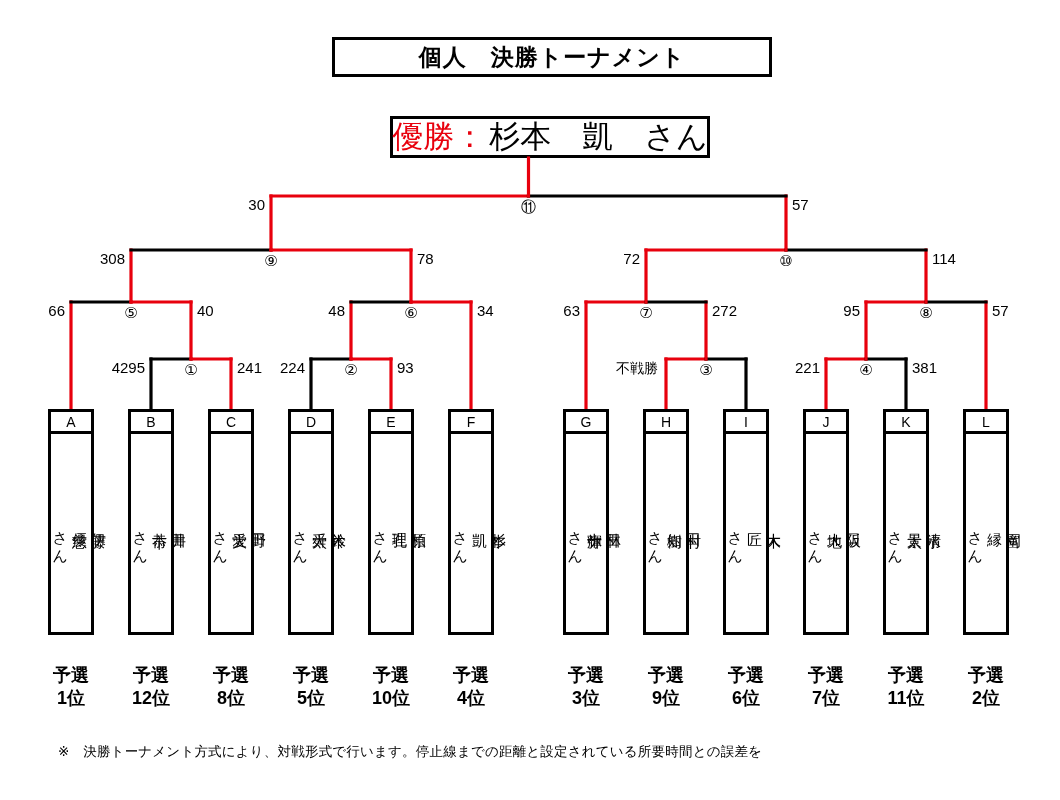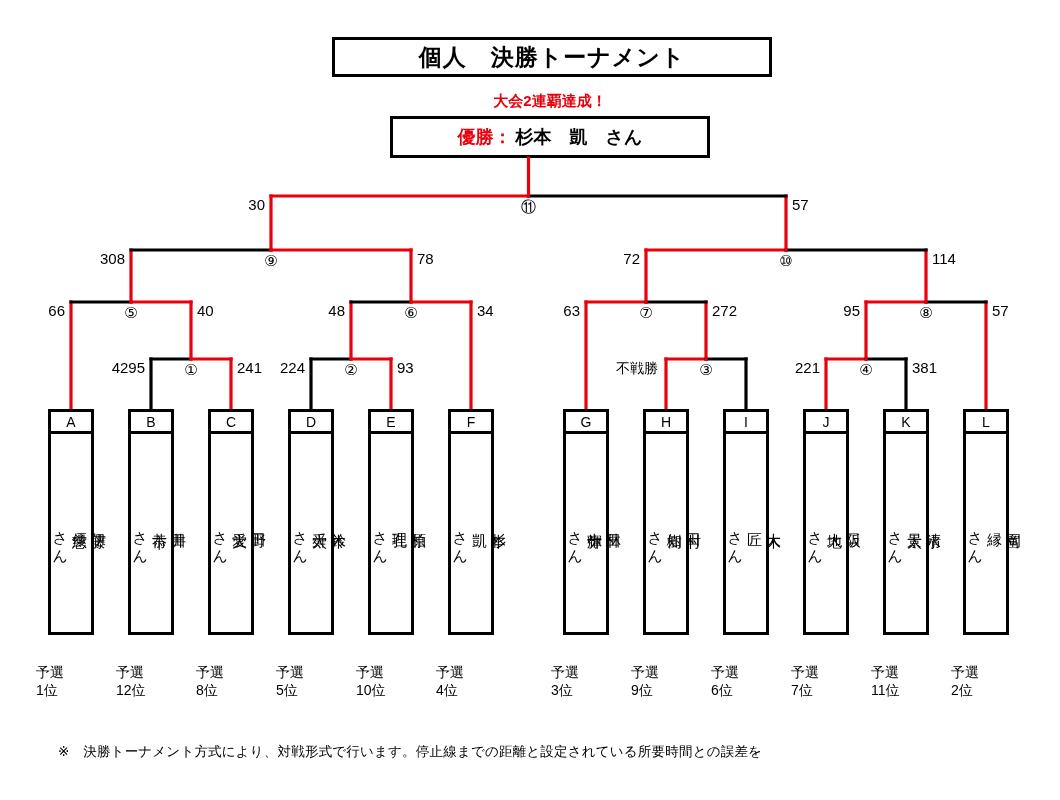--- a/index.html
+++ b/index.html
@@ -23,21 +23,21 @@
   }
   
   .champ-caption{
     position:absolute;left:390px;top:80px;width:320px;
     text-align:center;color:#e8000d;font-weight:bold;font-size:15px;
   }
   .champ-box{
     position:absolute;left:390px;top:104px;width:320px;height:42px;
     border:3px solid #000;box-sizing:border-box;background:#fff;
     display:flex;align-items:center;justify-content:center;
-    font-size:18px;font-weight:bold;white-space:nowrap;
+    font-size:31px;font-weight:normal;white-space:nowrap;
   }
   .champ-box .lead{color:#e8000d;}
   .champ-box .nm{color:#000;padding-left:4px;}
 
   
   svg.bracket{position:absolute;left:0;top:0;width:1060px;height:800px;
     pointer-events:none;}
   svg.bracket text{font-family:"Liberation Sans","DejaVu Sans",sans-serif;}
 
   
@@ -53,38 +53,37 @@
   .player .nm{
     height:198px;
     display:flex;align-items:flex-start;justify-content:center;
     padding-top:12px;box-sizing:border-box;
     writing-mode:vertical-rl;text-orientation:upright;
     font-size:15px;line-height:1.28;letter-spacing:1px;
     white-space:pre;
   }
   
   .seed{
-    position:absolute;width:70px;
-    font-size:14px;font-weight:normal;line-height:1.25;
+    position:absolute;width:70px;text-align:center;
+    font-size:18px;font-weight:bold;line-height:1.25;
   }
   
   .note{
     position:absolute;left:58px;top:726px;width:950px;
     font-size:13.5px;line-height:2.05;letter-spacing:0.2px;
   }
   .note .l2{padding-left:24px;display:block;}
 </style>
 </head>
 <body>
 
 <div class="stage">
 
   <div class="title-box">個人　決勝トーナメント</div>
 
-  <div class="champ-caption">大会2連覇達成！</div>
   <div class="champ-box">
     <span class="lead">優勝：</span>
     <span class="nm">杉本　凱　さん</span>
   </div>
 
   <svg class="bracket" viewBox="0 0 1060 800" xmlns="http://www.w3.org/2000/svg">
     <g id="lines-layer">
         <line x1="151" y1="397" x2="151" y2="347" stroke="#000000" stroke-width="3.2" stroke-linecap="square"></line>
         <line x1="231" y1="397" x2="231" y2="347" stroke="#e8000d" stroke-width="3.2" stroke-linecap="square"></line>
         <line x1="151" y1="347" x2="191" y2="347" stroke="#000000" stroke-width="3.2" stroke-linecap="square"></line>

